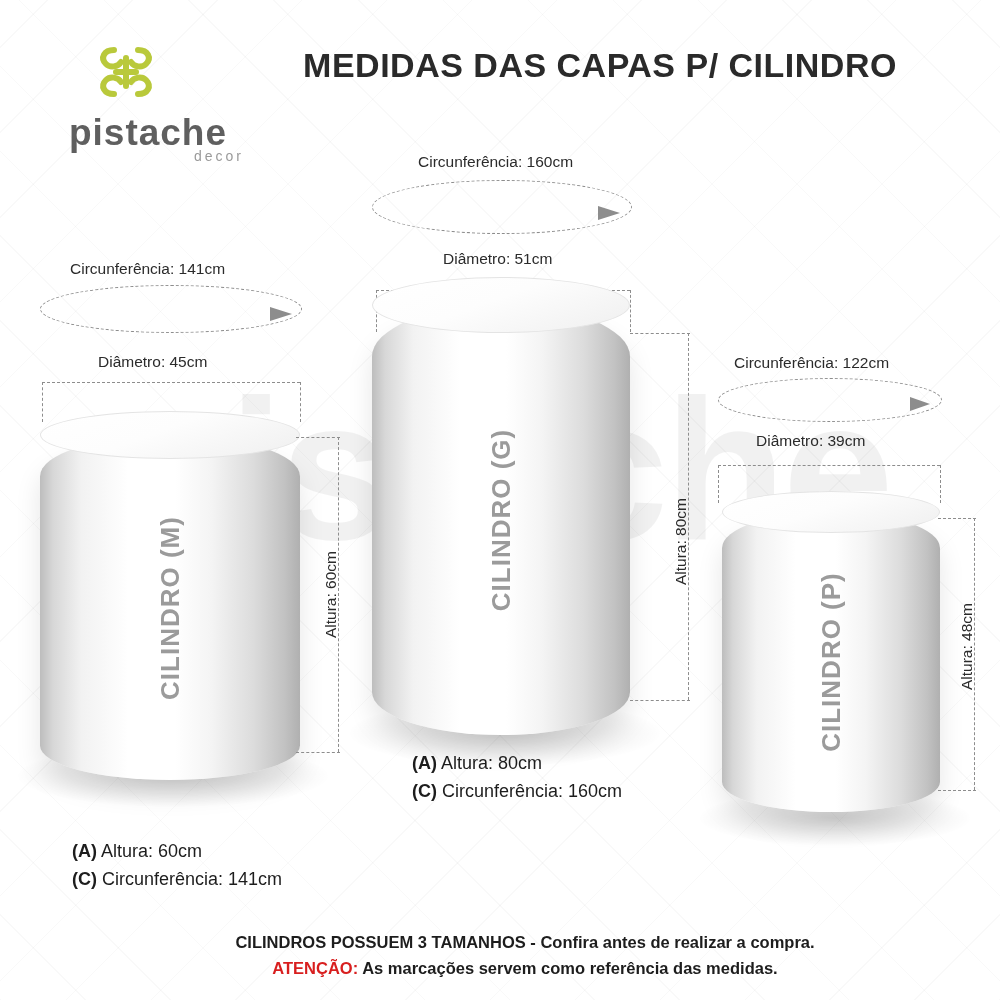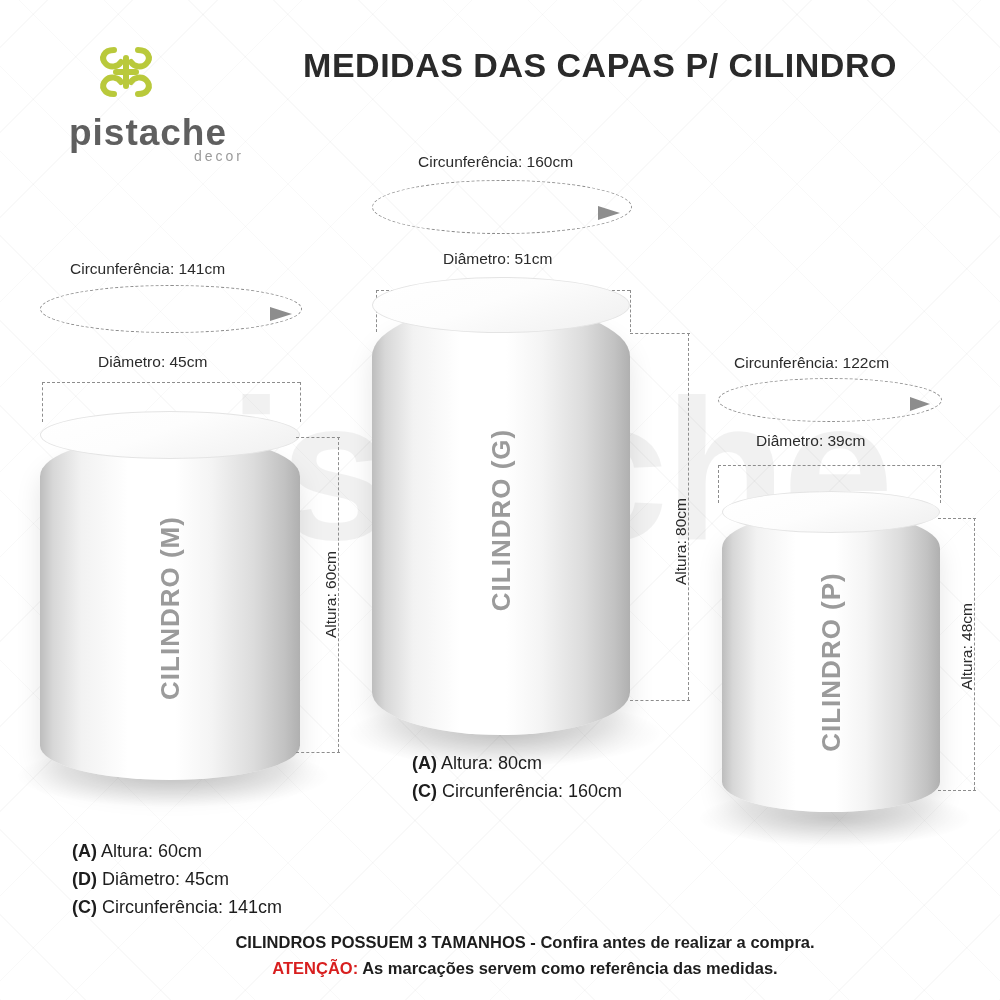--- a/index.html
+++ b/index.html
@@ -283,24 +283,20 @@
   <div class="dashed-h" style="left:296px; top:752px; width:44px;"></div>
   <div class="dashed-v" style="left:338px; top:437px; height:315px;"></div>
   <div class="dim vert" style="left:322px; top:638px;">Altura: 60cm</div>
 
   <div class="spec" style="left:72px; top:838px;">
     <div>
       <b>(A)</b>
       <span>Altura: 60cm</span>
     </div>
     <div>
-      <b>(D)</b>
-      <span>Diâmetro: 45cm</span>
-    </div>
-    <div>
       <b>(C)</b>
       <span>Circunferência: 141cm</span>
     </div>
   </div>
 
   <div class="ellipse-guide" style="left:718px; top:378px; width:222px; height:42px;"></div>
   <svg style="position:absolute; left:908px; top:392px;" width="28" height="24">
     <path d="M2 5 L22 12 L2 19 Z" fill="#8d8d8d"></path>
   </svg>
   <div class="dim" style="left:734px; top:354px;">Circunferência: 122cm</div>

